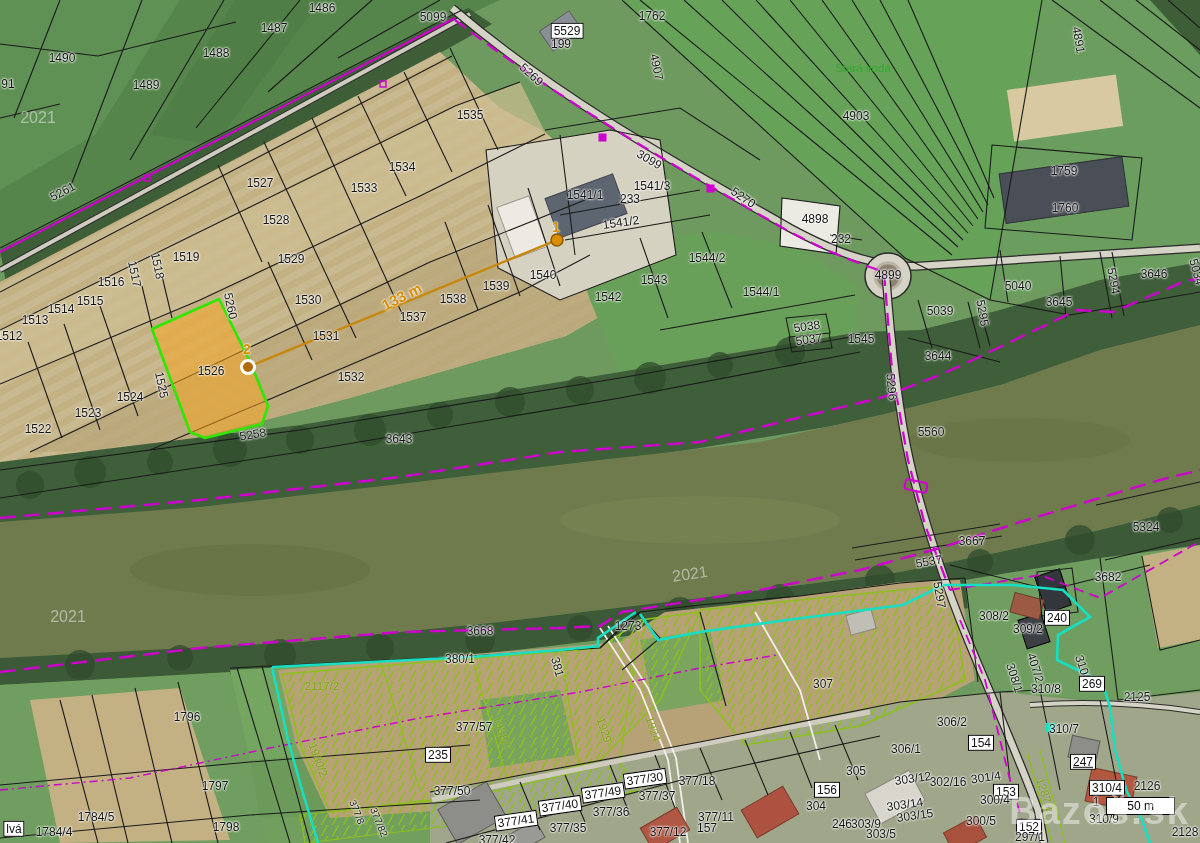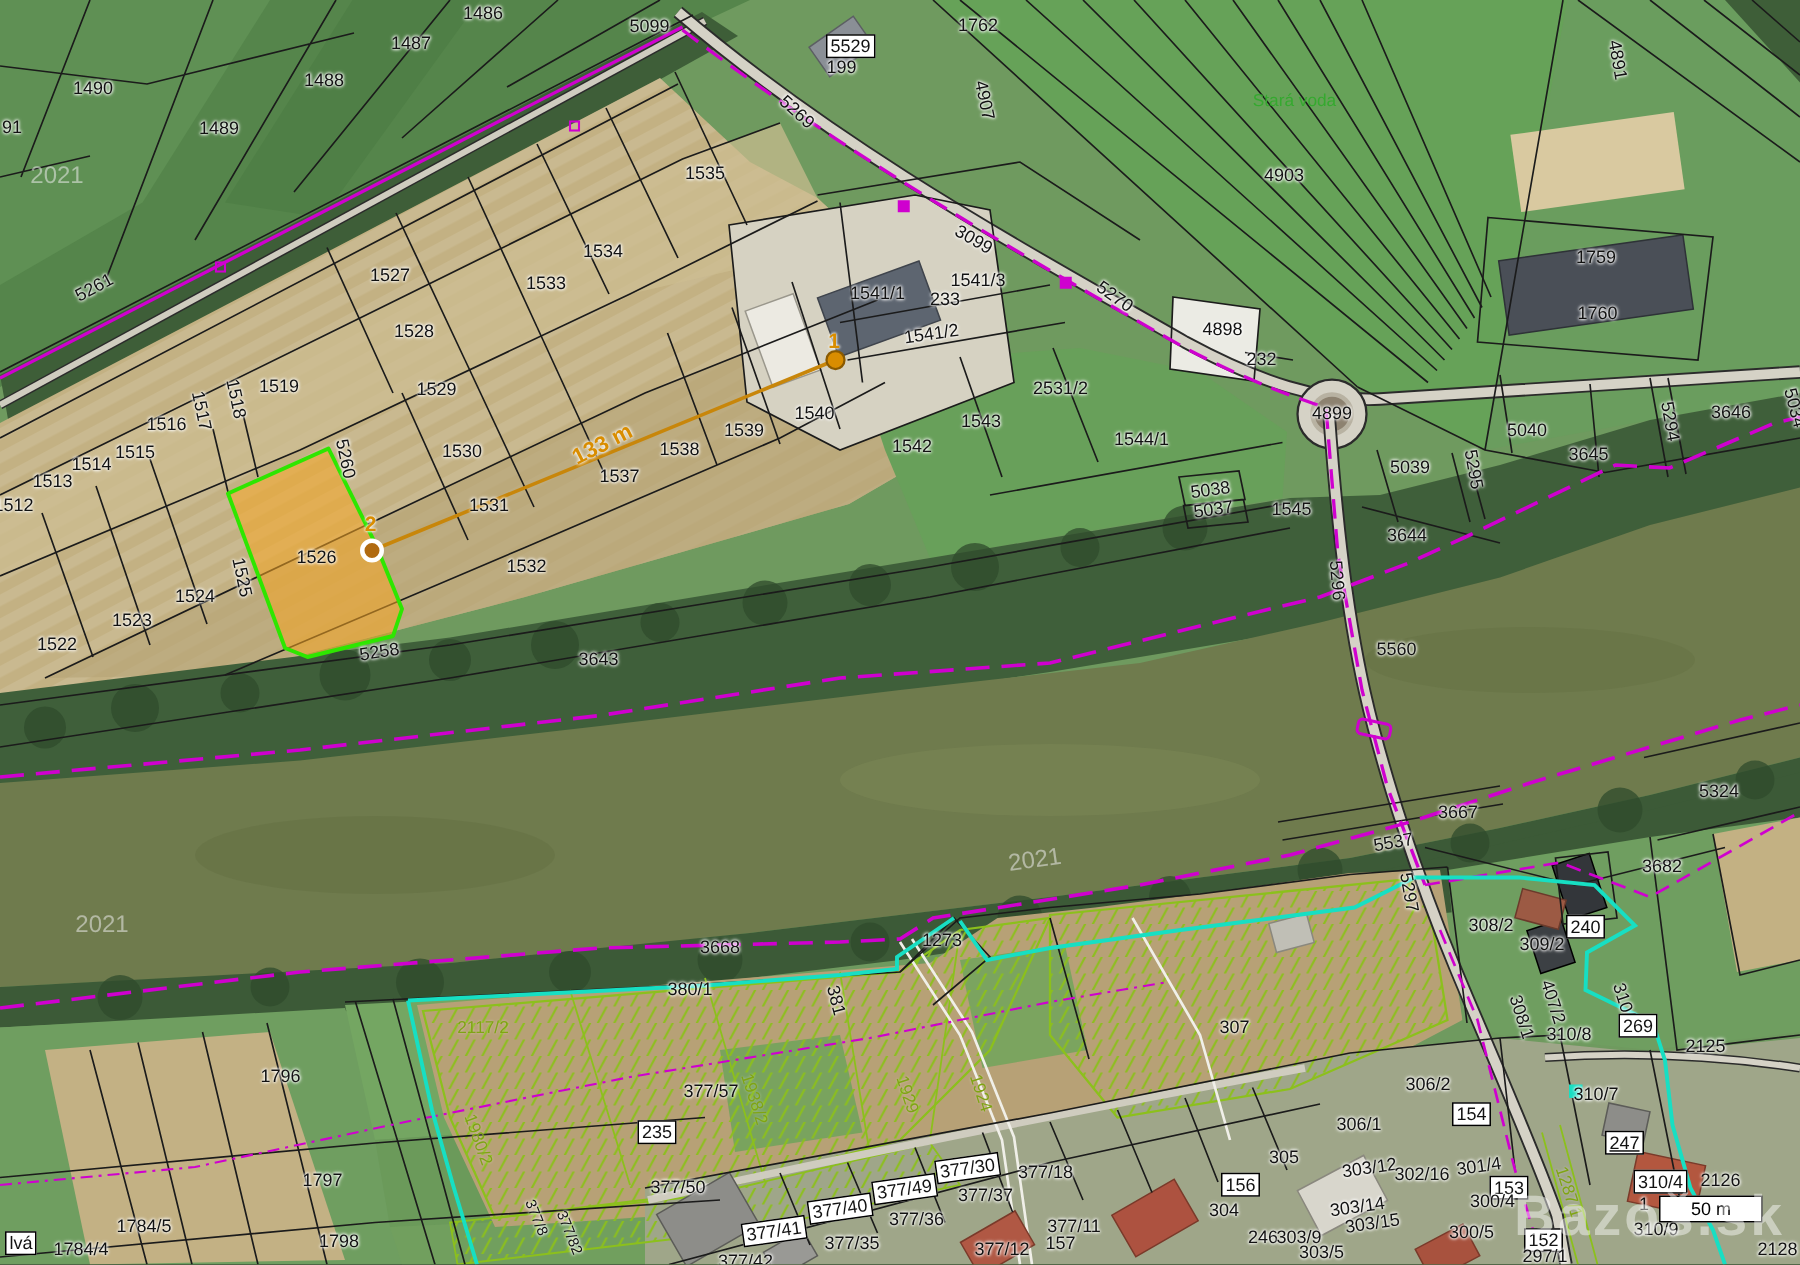--- a/index.html
+++ b/index.html
@@ -258,21 +258,21 @@
       <div class="lb" style="left: 413px; top: 318px; transform: translate(-50%, -50%);">1537</div>
       <div class="lb" style="left: 453px; top: 300px; transform: translate(-50%, -50%);">1538</div>
       <div class="lb" style="left: 496px; top: 287px; transform: translate(-50%, -50%);">1539</div>
       <div class="lb" style="left: 543px; top: 276px; transform: translate(-50%, -50%);">1540</div>
       <div class="lb" style="left: 585px; top: 196px; transform: translate(-50%, -50%);">1541/1</div>
       <div class="lb" style="left: 630px; top: 200px; transform: translate(-50%, -50%);">233</div>
       <div class="lb" style="left: 652px; top: 187px; transform: translate(-50%, -50%);">1541/3</div>
       <div class="lb" style="left: 621px; top: 223px; transform: translate(-50%, -50%) rotate(-8deg);">1541/2</div>
       <div class="lb" style="left: 608px; top: 298px; transform: translate(-50%, -50%);">1542</div>
       <div class="lb" style="left: 654px; top: 281px; transform: translate(-50%, -50%);">1543</div>
-      <div class="lb" style="left: 707px; top: 259px; transform: translate(-50%, -50%);">2531/2</div>
+      <div class="lb" style="left: 707px; top: 259px; transform: translate(-50%, -50%);">1544/2</div>
       <div class="lb" style="left: 761px; top: 293px; transform: translate(-50%, -50%);">1544/1</div>
       <div class="lb" style="left: 399px; top: 440px; transform: translate(-50%, -50%);">3643</div>
       <div class="lb k-green" style="left: 863px; top: 68px; transform: translate(-50%, -50%); text-align: right;">Stará voda</div>
       <div class="lb" style="left: 856px; top: 117px; transform: translate(-50%, -50%);">4903</div>
       <div class="lb" style="left: 1078px; top: 40px; transform: translate(-50%, -50%) rotate(80deg);">4891</div>
       <div class="lb" style="left: 1064px; top: 172px; transform: translate(-50%, -50%);">1759</div>
       <div class="lb" style="left: 1065px; top: 209px; transform: translate(-50%, -50%);">1760</div>
       <div class="lb" style="left: 815px; top: 220px; transform: translate(-50%, -50%);">4898</div>
       <div class="lb" style="left: 841px; top: 240px; transform: translate(-50%, -50%);">232</div>
       <div class="lb" style="left: 888px; top: 276px; transform: translate(-50%, -50%);">4899</div>

